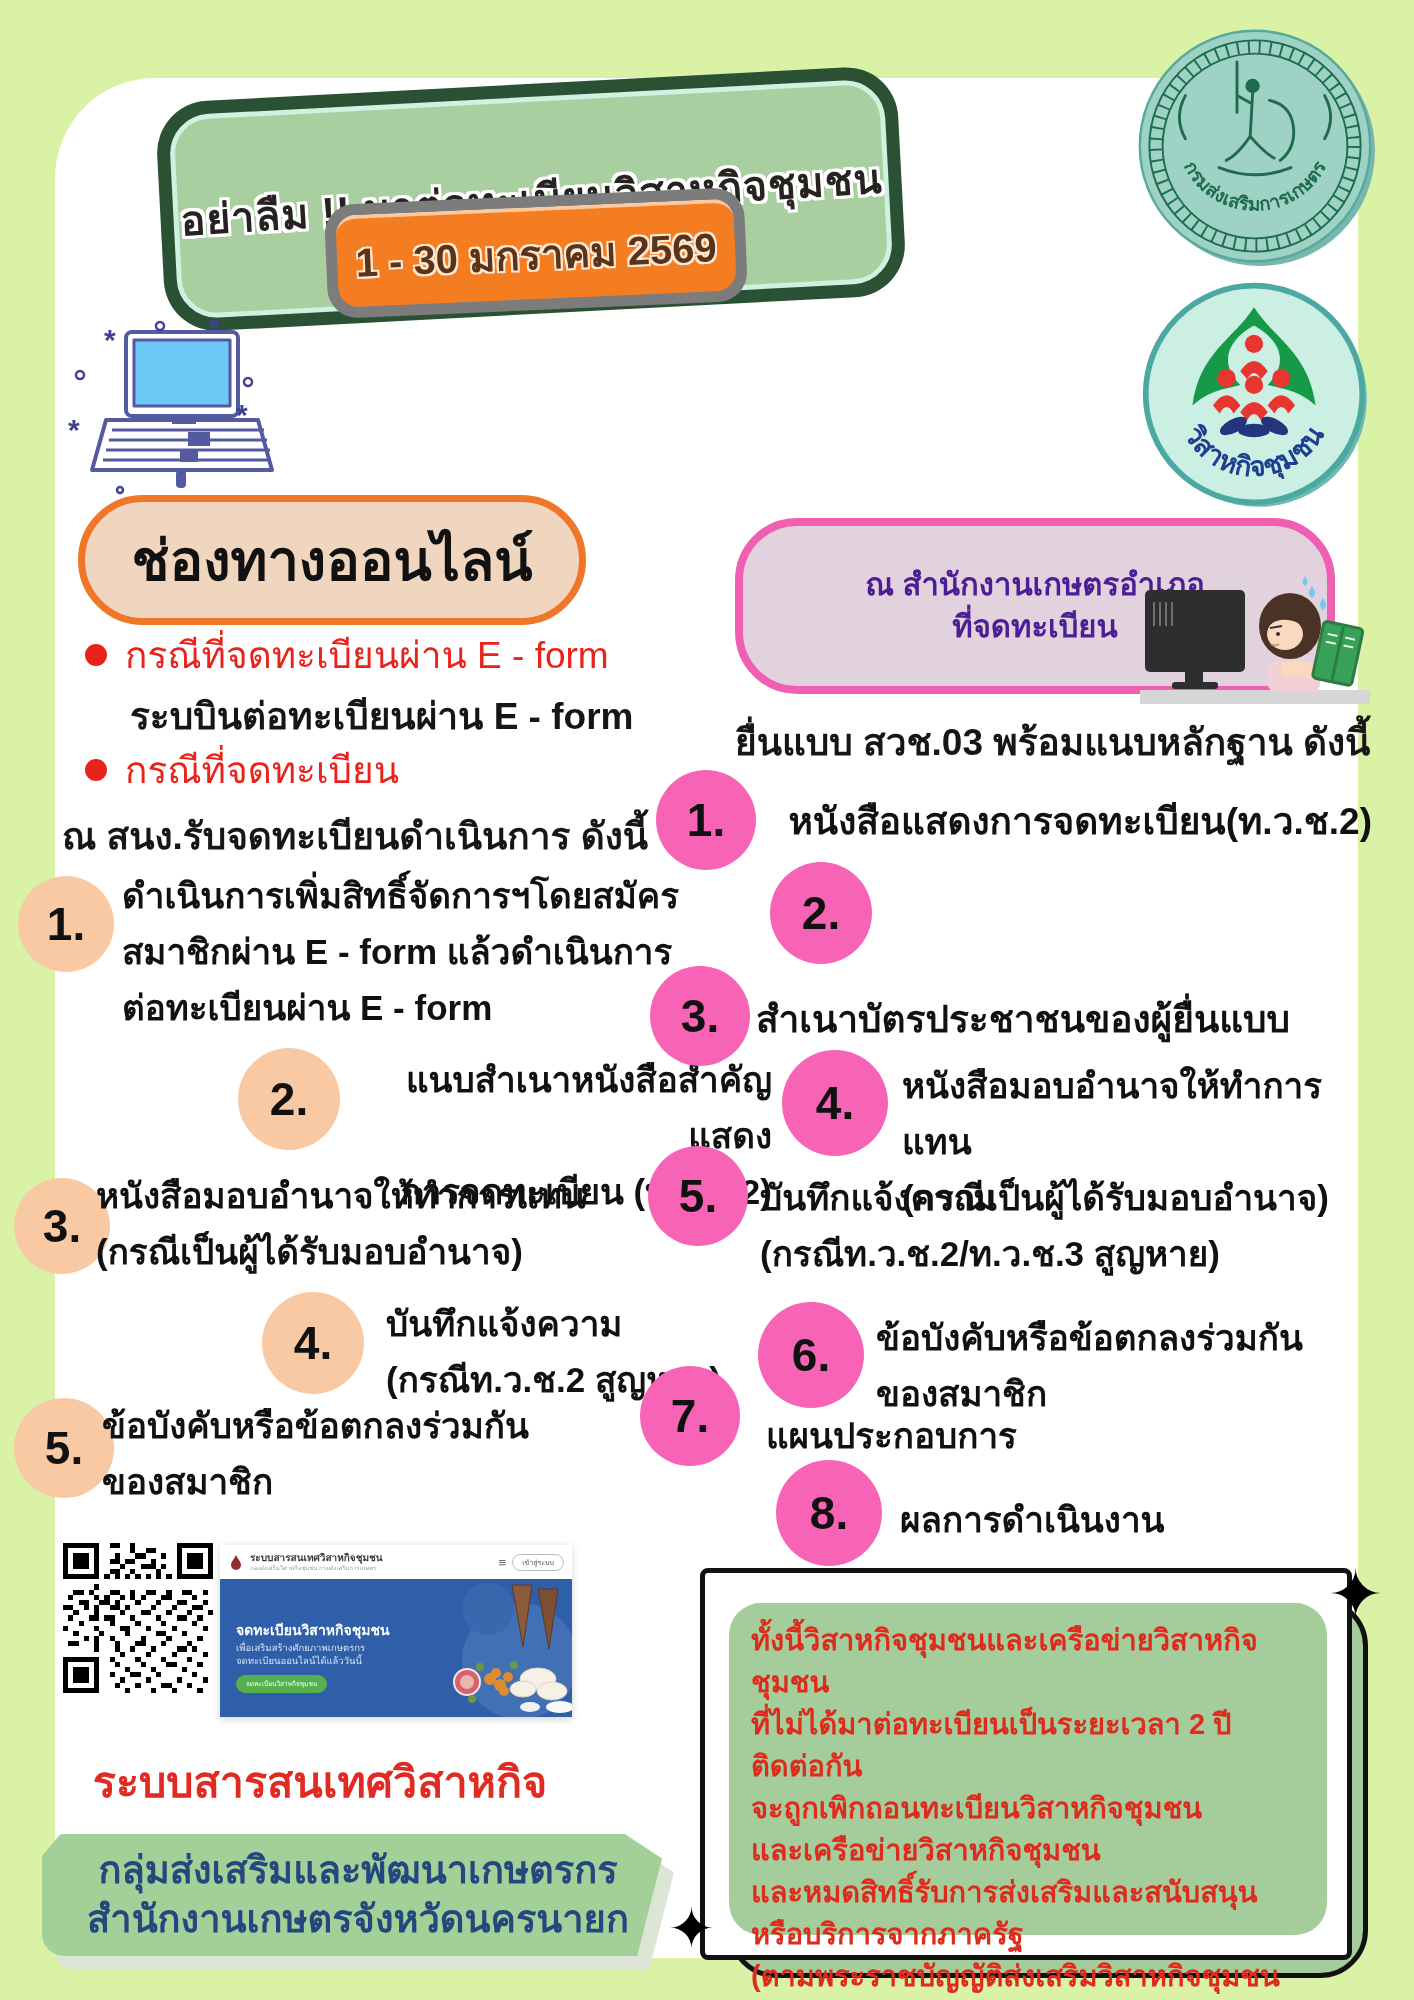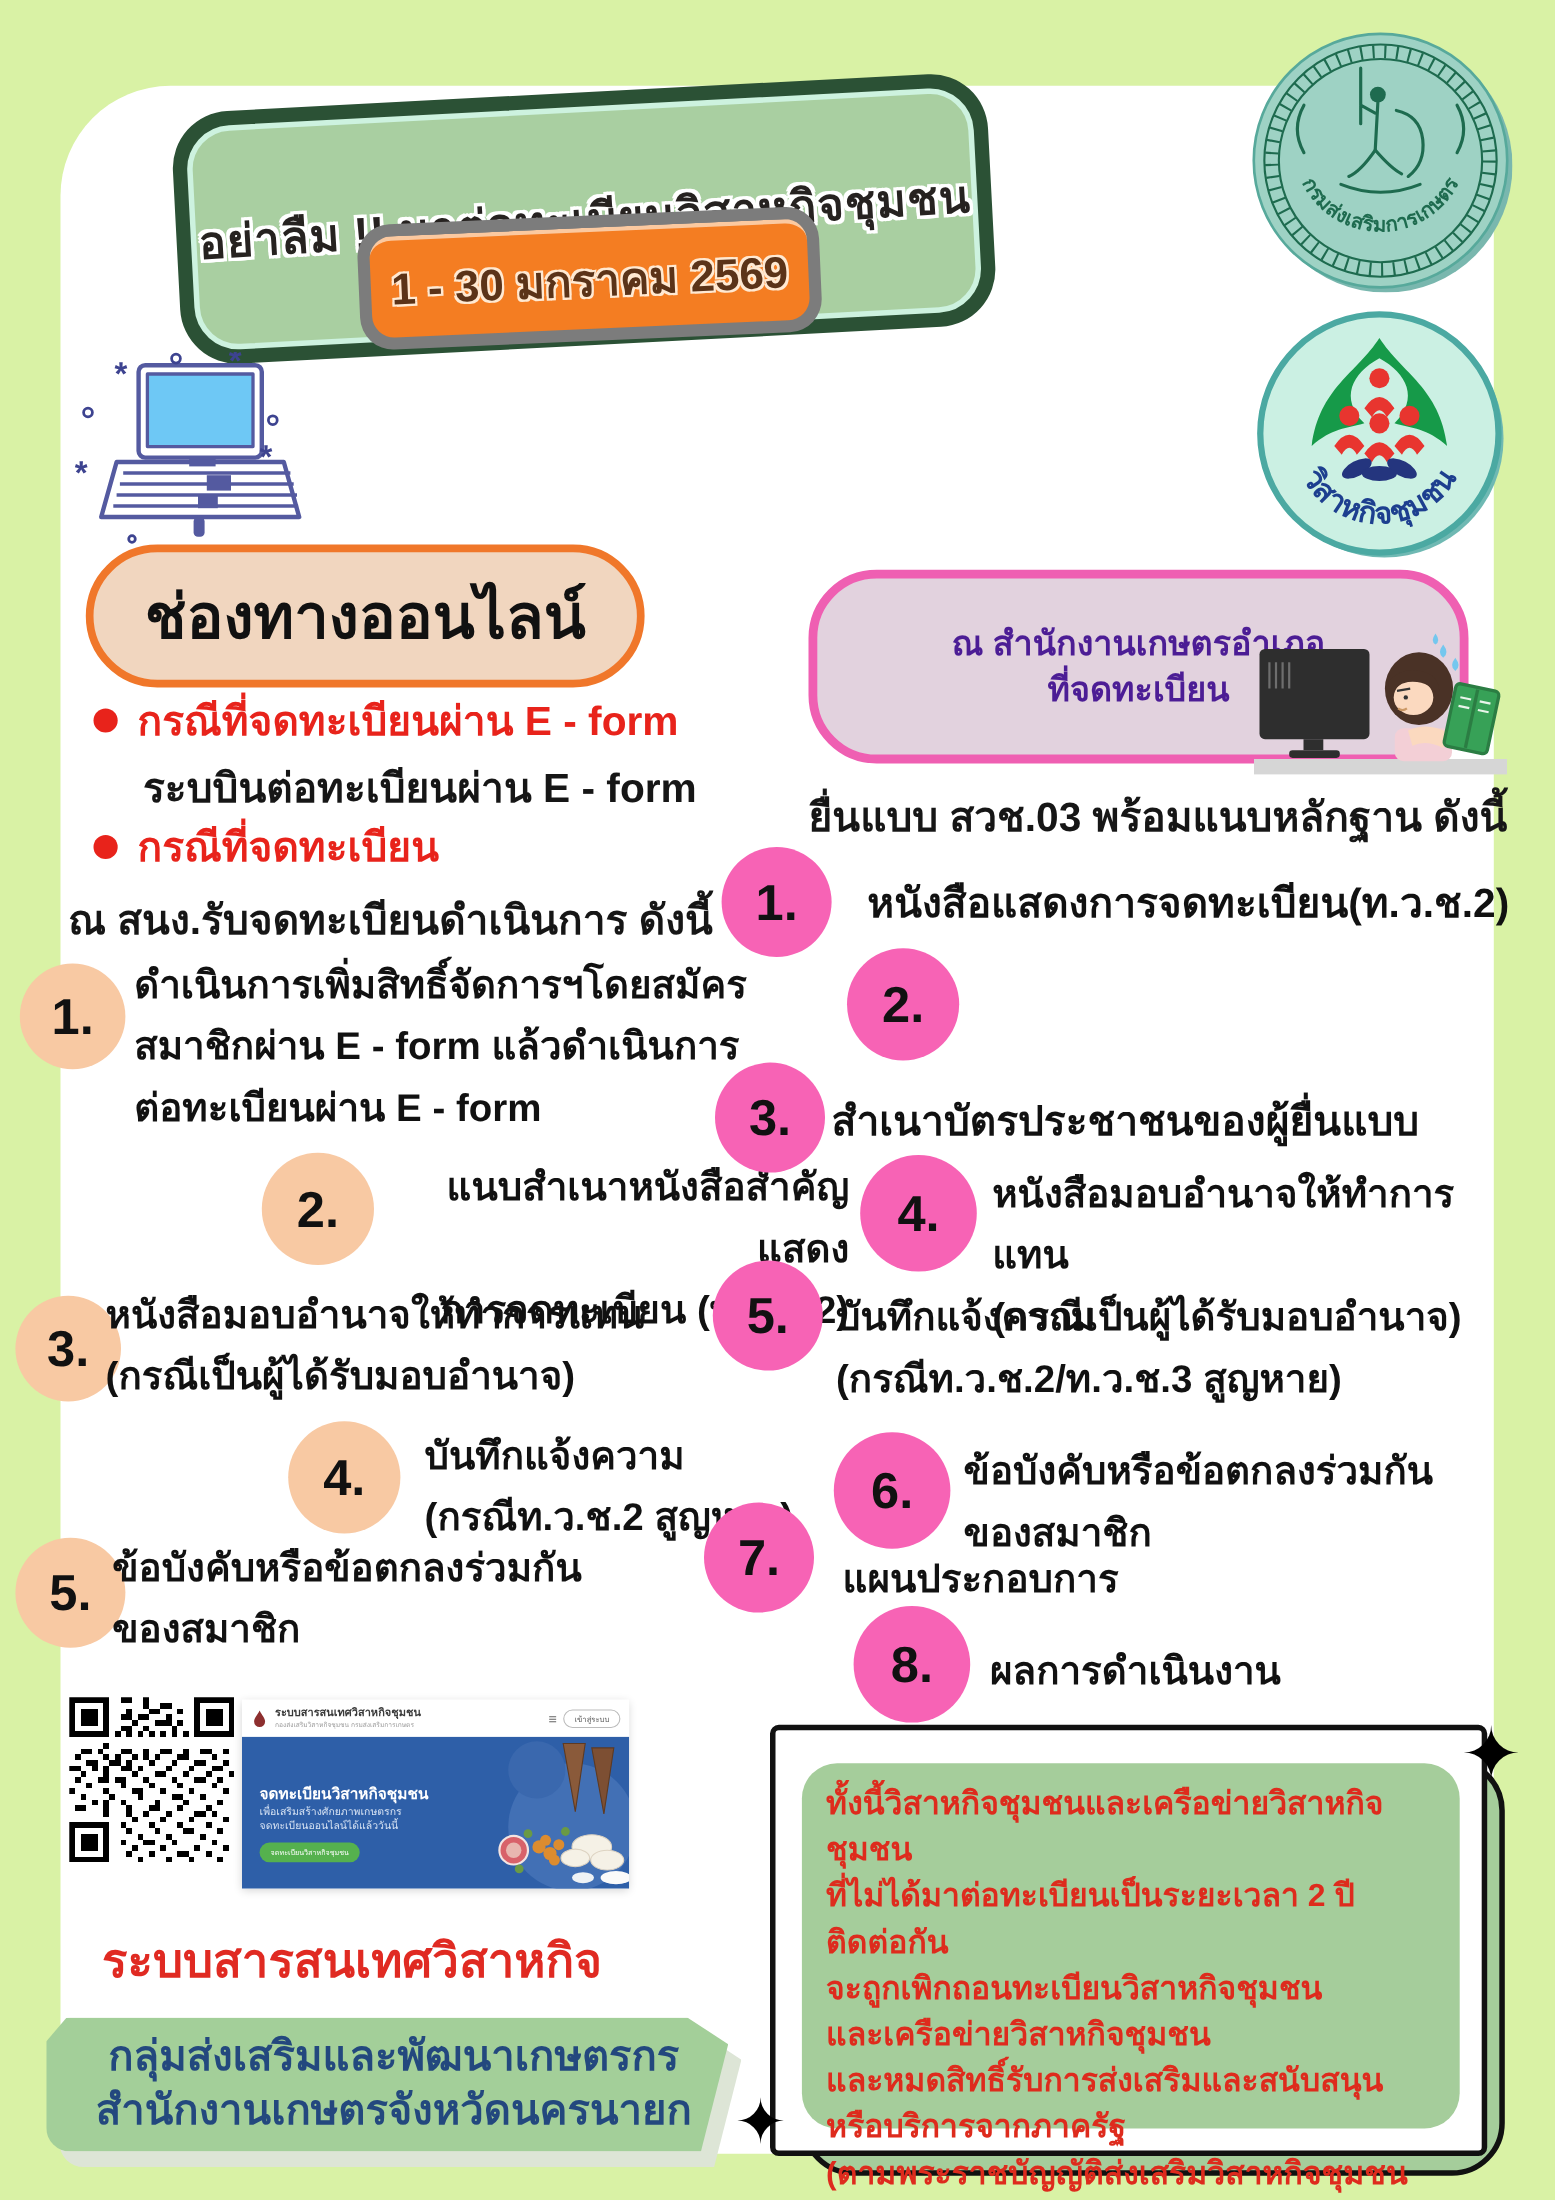--- a/index.html
+++ b/index.html
@@ -33,21 +33,21 @@
                border:7px solid #f0772a;border-radius:70px;box-sizing:border-box;
                display:flex;align-items:center;justify-content:center;}
   .pill-online span{font-size:56px;font-weight:bold;color:#111;font-family:Liberation Serif, serif;}
   .pill-office{position:absolute;left:735px;top:518px;width:600px;height:176px;background:#e2d2de;
                border:8px solid #ef5fb2;border-radius:62px;box-sizing:border-box;
                display:flex;align-items:center;justify-content:center;text-align:center;}
   .pill-office span{font-size:31px;font-weight:bold;color:#4c1d95;line-height:1.35;}
 
   .bullet-row{position:absolute;display:flex;align-items:center;gap:18px;}
   .dot{width:22px;height:22px;border-radius:50%;background:#e8231b;flex:0 0 auto;}
-  .red-b{font-size:37px;font-weight:bold;color:#e8231b;}
+  .red-b{font-size:37px;font-weight:normal;color:#e8231b;}
   .black-b{position:absolute;font-size:37px;font-weight:bold;color:#161616;}
 
   .circle{position:absolute;border-radius:50%;display:flex;align-items:center;justify-content:center;}
   .peach{background:#f8c9a3;}
   .pink{background:#f763b5;}
   .circle span{font-size:46px;font-weight:bold;color:#111;}
   .li{position:absolute;font-size:35px;font-weight:bold;color:#111;line-height:1.6;}
 
   
   .note-wrap{position:absolute;left:700px;top:1568px;width:652px;height:392px;}

